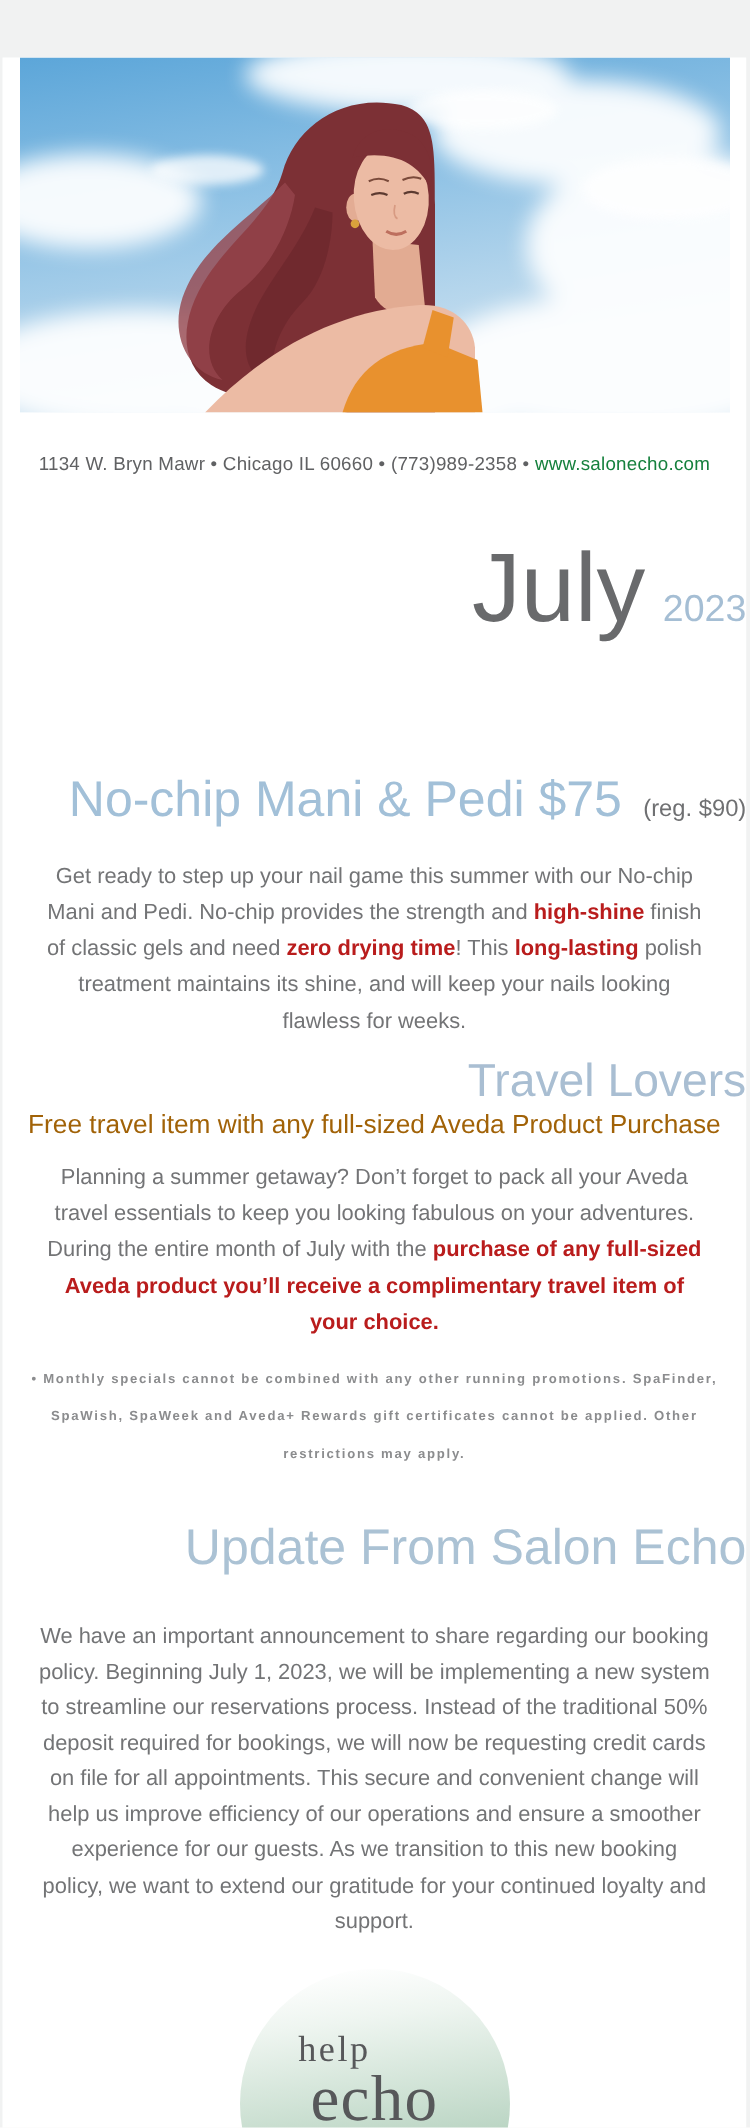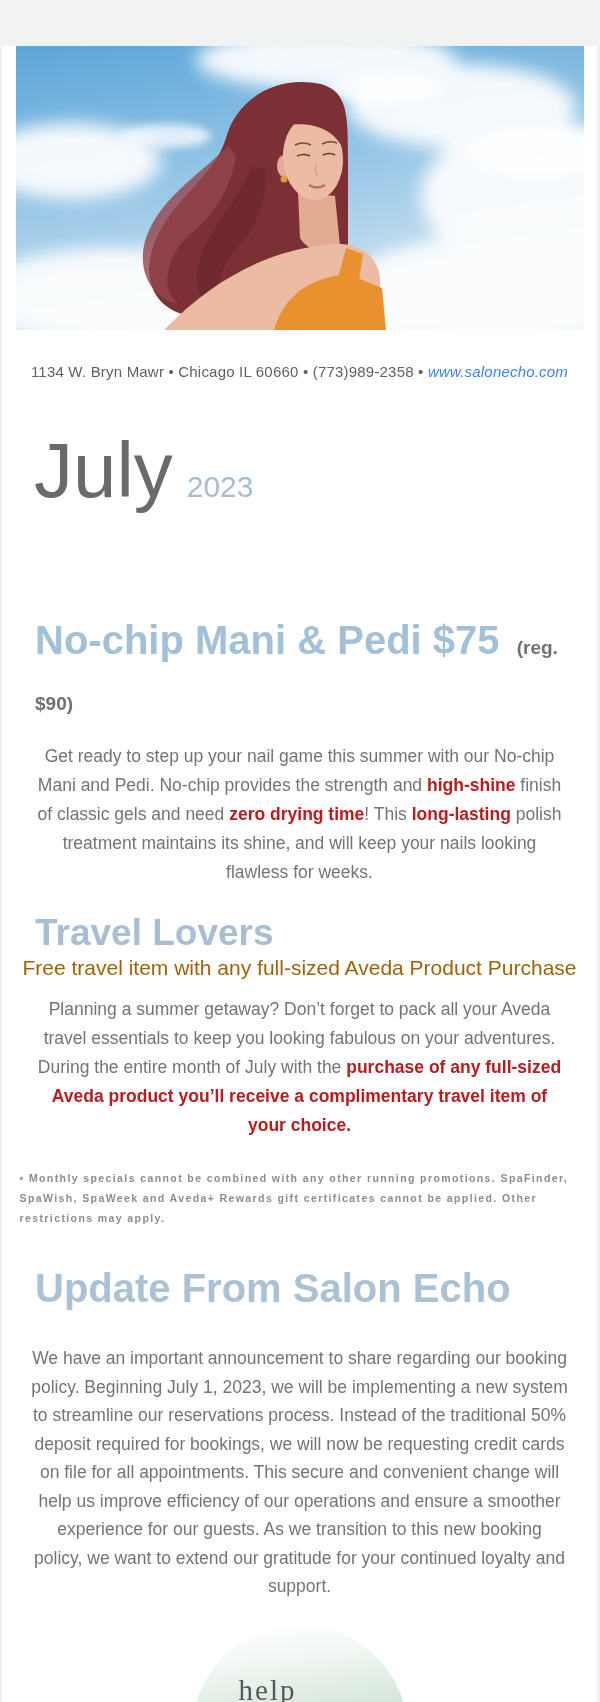--- a/index.html
+++ b/index.html
@@ -10,49 +10,49 @@
     -webkit-font-smoothing:antialiased;
   }
   .top-gap{height:46px;background:#f1f2f2;}
   .card{background:#ffffff;margin:0 3px 0 2px;padding-bottom:20px;}
   .hero{padding:0 14px;}
   .hero svg{display:block;width:568px;height:284px;}
   .address-line{
     margin-top:33px;text-align:center;
     font-size:15px;color:#606163;letter-spacing:.2px;
   }
-  .address-line a{color:#3b82f6;text-decoration:none;font-style:italic;}
-  .masthead{margin-top:44px;text-align:left;padding-left:32px;}
+  .address-line a{color:#15803d;text-decoration:none;}
+  .masthead{margin-top:44px;text-align:right;padding-left:32px;}
   .masthead .month{
     font-size:78px;line-height:92px;color:#696a6c;font-weight:400;
   }
   .masthead .year{
     font-size:30px;color:#a5bed4;font-weight:400;margin-left:14px;
   }
   .sec-title{
-    text-align:left;color:#a2c0d8;font-weight:700;
-    font-size:40px;line-height:48px;margin:0;padding-left:33px;
+    text-align:right;color:#a2c0d8;font-weight:400;
+    font-size:40px;line-height:48px;margin:0;
   }
   .sec-title .note{font-size:19px;color:#6f7072;margin-left:6px;}
   .t-promo1{margin-top:100px;}
-  .t-travel{margin-top:24px;font-size:37px;line-height:44px;color:#a9bed2;}
+  .t-travel{margin-top:12px;font-size:37px;line-height:44px;color:#a9bed2;}
   .sub-title{
     text-align:center;color:#a16207;font-weight:400;
     font-size:21px;line-height:26px;margin:0;
   }
   .body-p{
     width:537px;margin:14px auto 0 auto;text-align:center;
     font-size:17.5px;line-height:29px;color:#737476;
   }
   .body-p strong{color:#b91c1c;}
   .update-p{line-height:28.5px;margin-top:32px;}
   .disclaimer{
-    width:560px;margin:28px auto 0 auto;
+    width:560px;margin:16px auto 0 auto;text-align:center;
     font-size:10.5px;font-weight:700;letter-spacing:1.4px;
-    line-height:20px;color:#8b8c8e;
+    line-height:30px;color:#8b8c8e;
   }
   .t-update{margin-top:36px;color:#abc2d4;}
   .logo-wrap{margin-top:24px;display:flex;justify-content:center;}
   .logo-circle{
     width:216px;height:216px;border-radius:50%;
     background:linear-gradient(172deg,#ffffff 4%,#eef5f0 22%,#cfe2d5 48%,#a9cab5 78%,#93bda2 100%);
     display:flex;flex-direction:column;align-items:center;
     font-family:"Liberation Serif", serif;color:#57585a;
   }
   .logo-salon{

